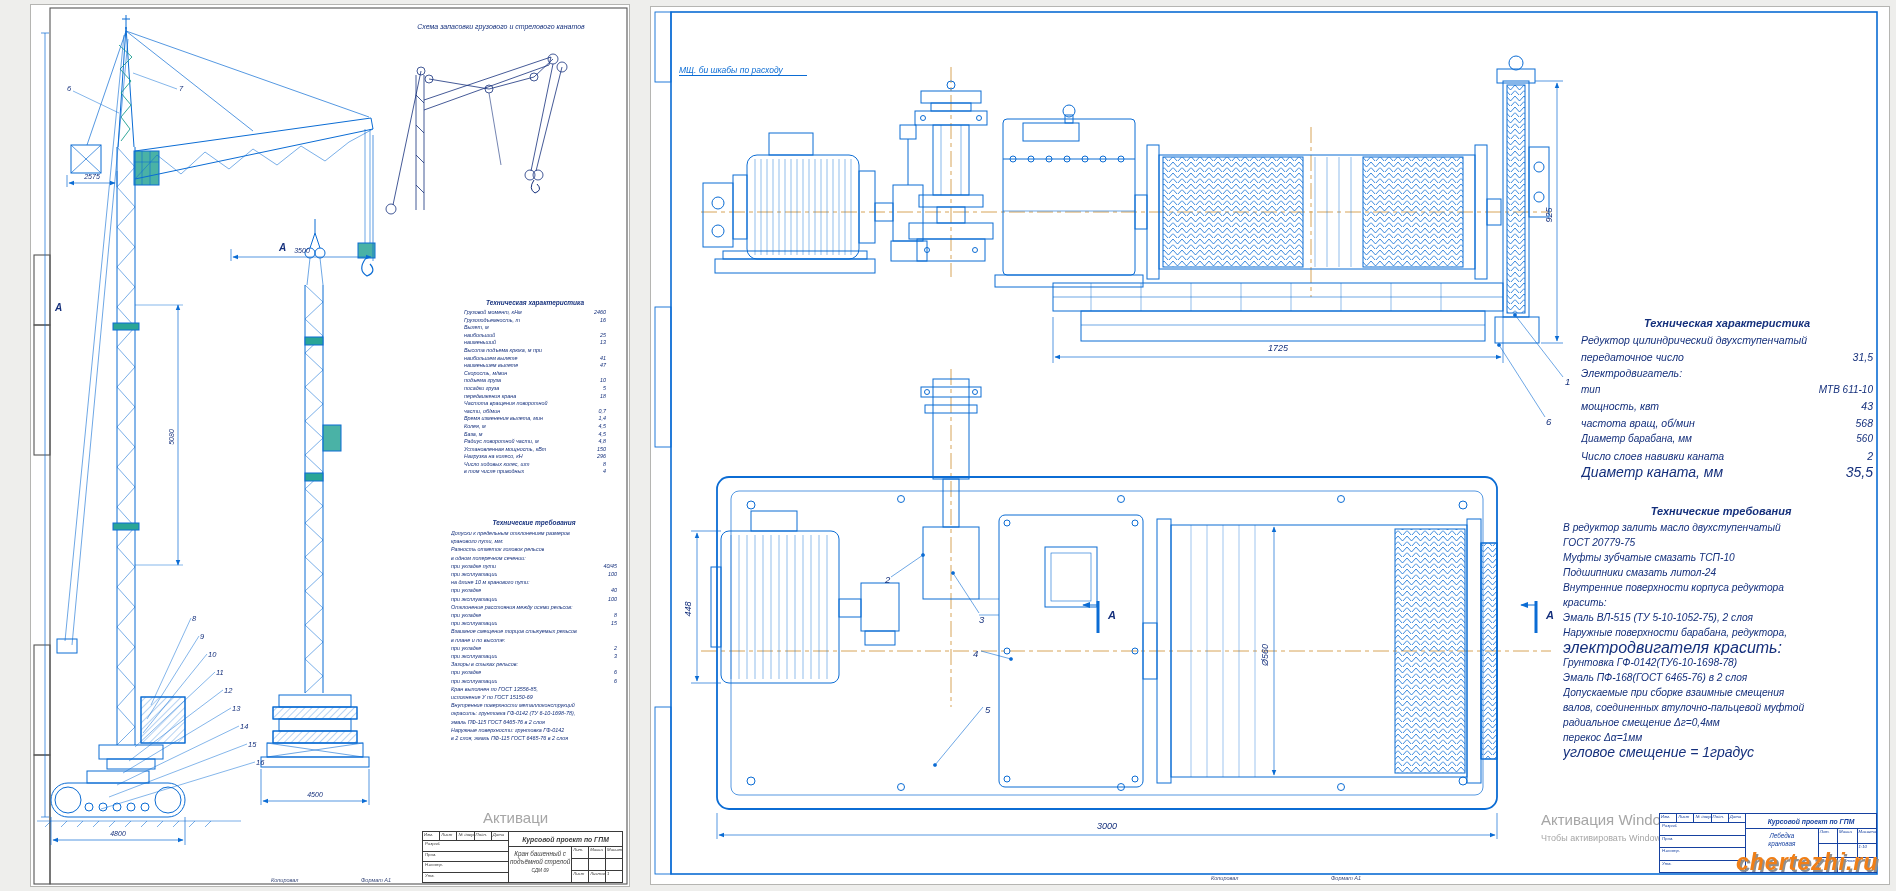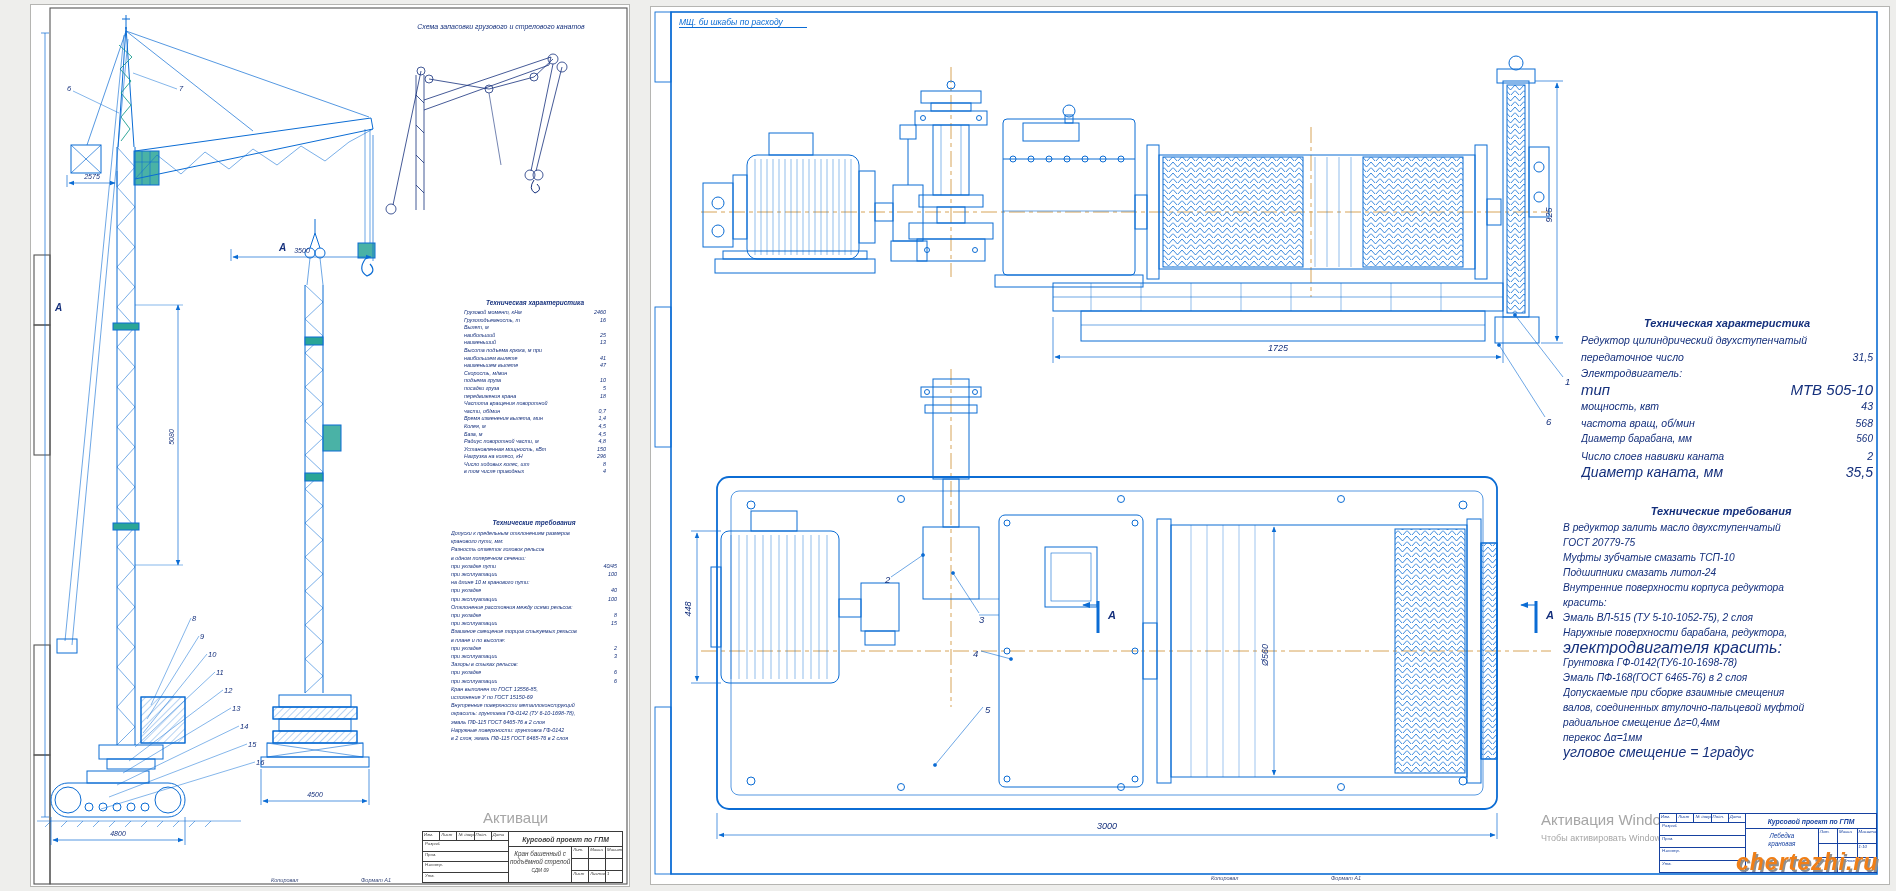--- a/index.html
+++ b/index.html
@@ -8,21 +8,21 @@
   .sheet { position:absolute; background:#ffffff; border:1px solid #b5b5b2; overflow:hidden; }
   #sheet-left  { left:30px;  top:4px; width:600px;  height:883px; }
   #sheet-right { left:650px; top:6px; width:1240px; height:879px; }
   svg.draw { position:absolute; left:0; top:0; }
   .blk { position:absolute; color:#15307c; font-style:italic; }
   .tc-title { text-align:center; font-weight:bold; margin-bottom:3px; white-space:nowrap; }
   .tc-row { display:flex; justify-content:space-between; }
   .tc-row .lbl { white-space:nowrap; overflow:hidden; }
   .tc-row .val { margin-left:4px; white-space:nowrap;text-align:center; }
   .tr-line { white-space:nowrap; overflow:hidden; }
-  .note { position:absolute; color:#0b6cd4; font-style:italic; border-bottom:1px solid #0b6cd4; }
+  .note { position:absolute; color:#0b6cd4; font-style:italic; border-bottom:1px solid #0b6cd4;margin-top:48px; }
   .wm  { position:absolute; color:#a6a6a6; z-index:2; white-space:nowrap; }
   .site { position:absolute; color:#f07f17; font-weight:bold; font-style:italic;
           text-shadow:2px 2px 0 #8f8f8f; z-index:6; letter-spacing:1px; white-space:nowrap; }
   .footer-txt { position:absolute; color:#3a4a7a; font-style:italic; font-size:5.5px; }
   
   .stamp { position:absolute; display:flex; background:#fff; font-style:italic; z-index:4; border:1.3px solid currentColor; }
   .st-l { width:86px; display:flex; flex-direction:column; border-right:1px solid currentColor; }
   .st-cols { display:flex; height:9px; border-bottom:1px solid currentColor; }
   .st-cols span { flex:1; border-right:1px solid currentColor; font-size:4.3px; overflow:hidden; white-space:nowrap; padding-left:1px; }
   .st-cols span:last-child { border-right:none; }
@@ -666,23 +666,23 @@
           <span class="val"></span>
       </div>
         <div class="tc-row" style="font-size:10.5px; line-height:16.5px">
         <span class="lbl">передаточное число</span>
           <span class="val">31,5</span>
       </div>
         <div class="tc-row" style="font-size:10.5px; line-height:16.5px">
         <span class="lbl">Электродвигатель:</span>
           <span class="val"></span>
       </div>
-        <div class="tc-row" style="font-size:15px; line-height:16.5px">
+        <div class="tc-row" style="font-size:10px; line-height:16.5px">
         <span class="lbl">тип</span>
-          <span class="val">МТВ 505-10</span>
+          <span class="val">МТВ 611-10</span>
       </div>
         <div class="tc-row" style="font-size:10.5px; line-height:16.5px">
         <span class="lbl">мощность, квт</span>
           <span class="val">43</span>
       </div>
         <div class="tc-row" style="font-size:10.5px; line-height:16.5px">
         <span class="lbl">частота вращ, об/мин</span>
           <span class="val">568</span>
       </div>
         <div class="tc-row" style="font-size:10px; line-height:16.5px">

